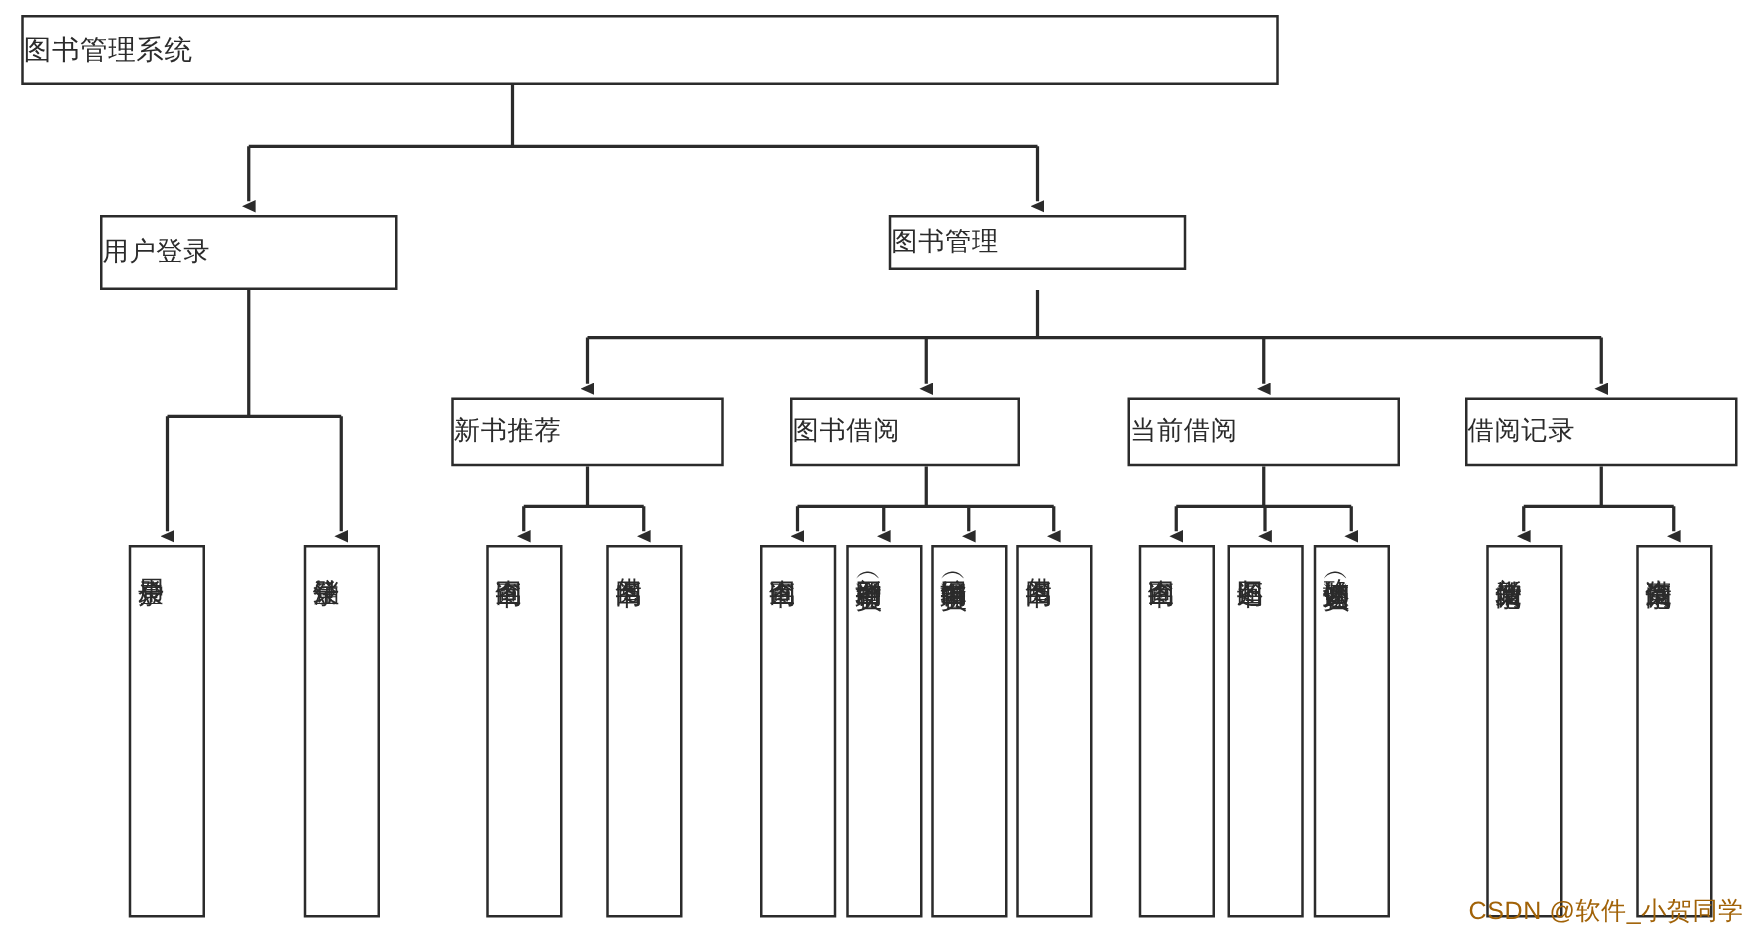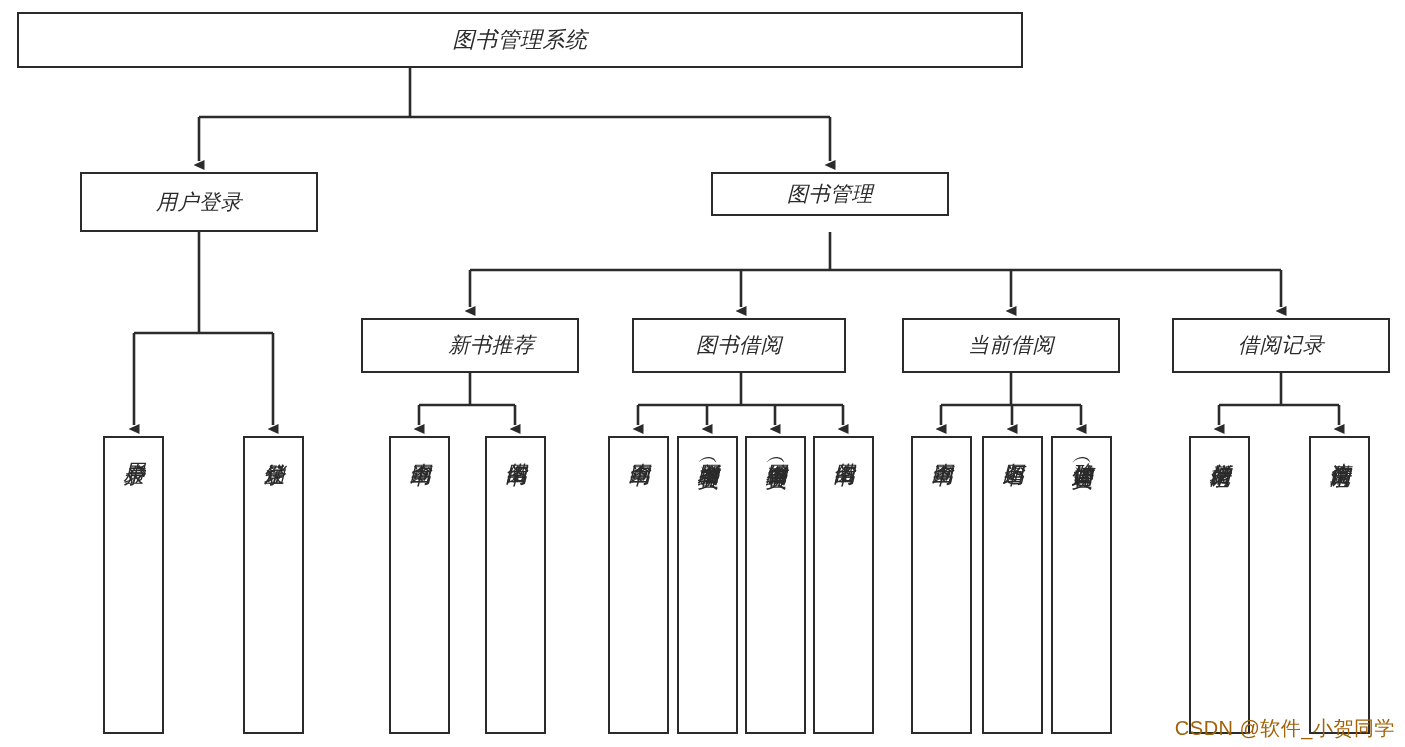--- a/index.html
+++ b/index.html
@@ -26,23 +26,22 @@
     width: 1405px;
     height: 747px;
   }
   .node-box {
     position: absolute;
     box-sizing: border-box;
     border: 2px solid #2b2b2b;
     background: #ffffff;
     display: flex;
     align-items: center;
-    justify-content: center;
+    justify-content: flex-start;
     color: #2b2b2b;
-    font-style: italic;
   }
   .node-box .node-label {
     font-size: 21px;
     line-height: 1.15;
     letter-spacing: 0.5px;
     white-space: nowrap;
     color: #2b2b2b;
   }
   .node-box.vertical {
     align-items: flex-start;
@@ -128,24 +127,24 @@
     <span class="node-label">图书管理系统</span>
   </div>
 
   <div class="node-box" style="left:80px;top:172px;width:238px;height:60px;">
     <span class="node-label">用户登录</span>
   </div>
   <div class="node-box" style="left:711px;top:172px;width:238px;height:44px;">
     <span class="node-label">图书管理</span>
   </div>
 
-  <div class="node-box" style="left:361px;top:318px;width:218px;height:55px;padding-left:43px;">
+  <div class="node-box" style="left:361px;top:318px;width:218px;height:55px;">
     <span class="node-label">新书推荐</span>
   </div>
-  <div class="node-box" style="left:632px;top:318px;width:214px;height:55px;">
+  <div class="node-box" style="left:632px;top:318px;width:184px;height:55px;">
     <span class="node-label">图书借阅</span>
   </div>
   <div class="node-box" style="left:1172px;top:318px;width:218px;height:55px;">
     <span class="node-label">借阅记录</span>
   </div>
   <div class="node-box" style="left:902px;top:318px;width:218px;height:55px;">
     <span class="node-label">当前借阅</span>
   </div>
 
   <div class="node-box vertical" style="left:103px;top:436px;width:61px;height:298px;">

